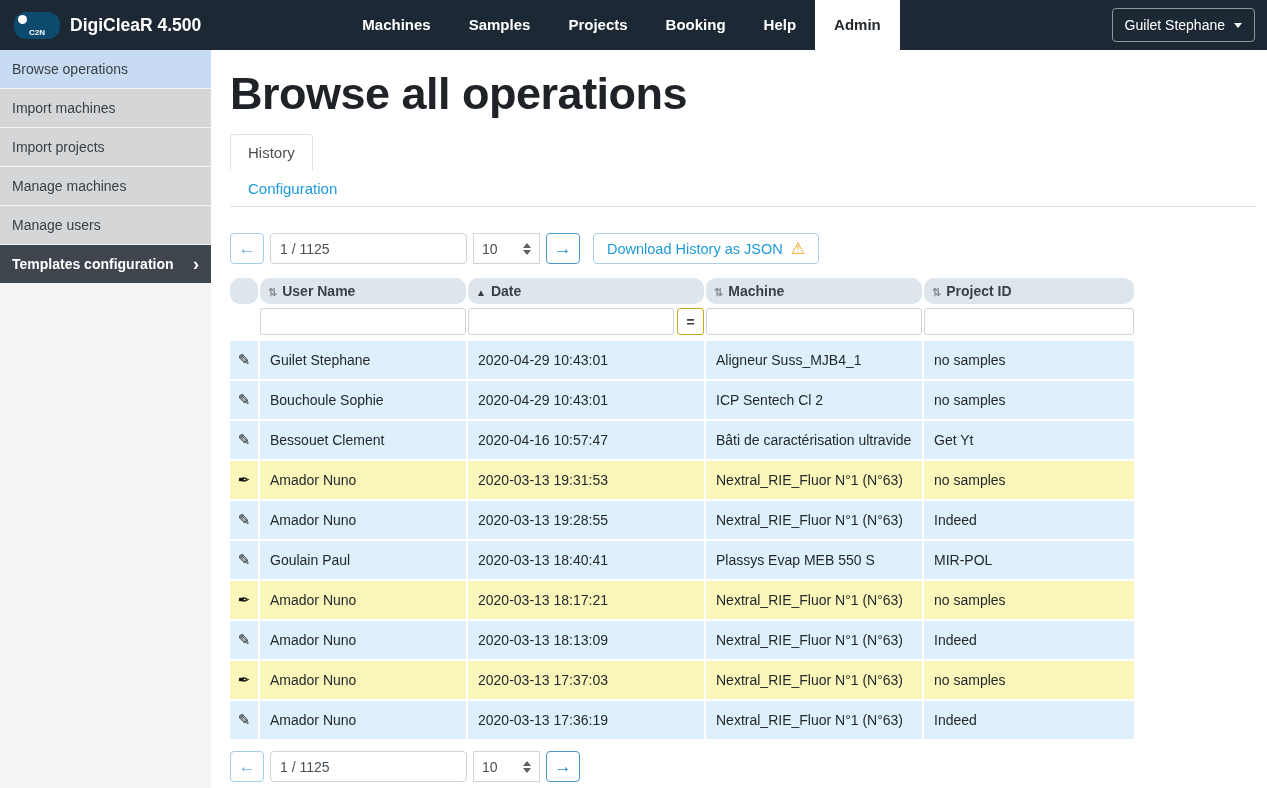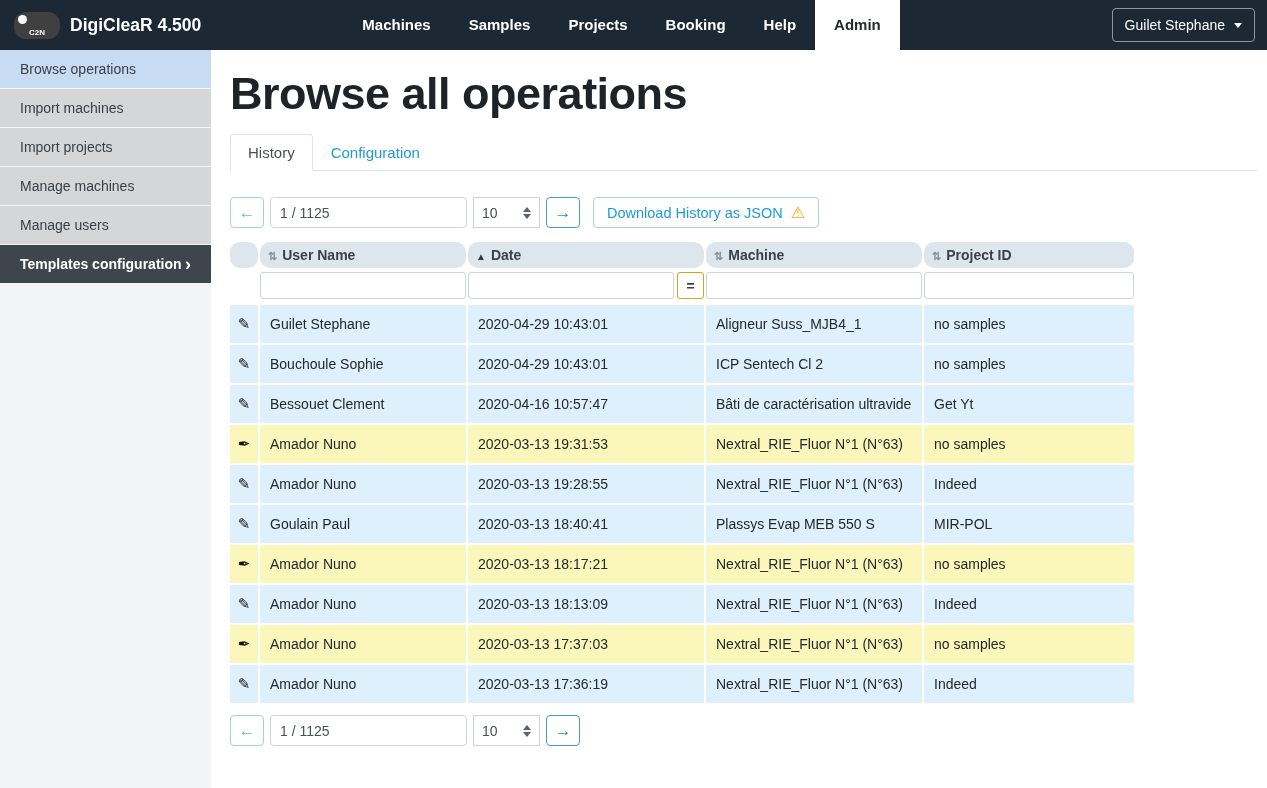--- a/index.html
+++ b/index.html
@@ -10,21 +10,21 @@
     background:#fff; color:#24282c;
   }
 
   
   .navbar {
     height:50px; background:var(--navbar-bg,#1c2833);
     display:flex; align-items:stretch; color:#fff;
   }
   .brand { display:flex; align-items:center; gap:10px; padding:0 14px; cursor:pointer; }
   .logo {
-    width:46px; height:27px; border-radius:12px; background:#404040; position:relative; flex-shrink:0;
+    width:46px; height:27px; border-radius:12px; background:#0c4a6e; position:relative; flex-shrink:0;
   }
   .logo-dot { position:absolute; top:3px; left:4px; width:9px; height:9px; border-radius:50%; background:#fff; }
   .logo-txt { position:absolute; bottom:2px; left:0; right:0; text-align:center; font-size:8px; font-weight:bold; color:#fff; }
   .brand-text { font-size:17.5px; font-weight:bold; white-space:nowrap;text-align:right; }
   .nav-menu { display:flex; list-style:none; margin:0 4px 0 128px; padding:0; }
   .nav-item {
     padding:0 19px; line-height:50px; font-size:15px; font-weight:bold; cursor:pointer; white-space:nowrap;
   }
   .nav-item.active { background:#fff; color:#24292e; }
   .user-btn {
@@ -33,33 +33,33 @@
     background:transparent; border:1px solid #8d979f; border-radius:4px;
     color:#fff; font-family:inherit; font-size:14px; padding:8px 12px; cursor:pointer;
   }
   .caret-down { width:0; height:0; border-left:4px solid transparent; border-right:4px solid transparent; border-top:5px solid #fff; }
 
   
   .layout { display:flex; height:738px; }
   .sidebar { width:211px; background:#f2f4f6; flex-shrink:0; }
   .side-item {
     height:38px; display:flex; align-items:center; justify-content:space-between;
-    padding:0 20px; font-size:14px; color:#3a4046;
+    padding:0 12px; font-size:14px; color:#3a4046;
     background:var(--sidebar-item,#d4d6d8); margin-bottom:1px; cursor:pointer;
   }
   .side-item.active { background:var(--sidebar-active,#c7dcf2); }
   .side-item.dark { background:var(--sidebar-dark,#3f454d); color:#fff; font-weight:bold; }
   .side-chevron { font-size:18px; font-weight:bold; line-height:1; }
 
   .content { flex:1; padding:0 10px 0 19px; }
 
   h1.page-title { margin:18px 0 14px; font-size:45px; font-weight:bold; color:#1f2328; letter-spacing:-0.5px; }
 
   
-  .tabs { display:flex; align-items:flex-start; border-bottom:1px solid #dfe3e7; }
+  .tabs { display:flex; align-items:flex-start; border-bottom:1px solid #dfe3e7;flex-direction:column; }
   .tab {
     padding:9px 17px; font-size:15px; cursor:pointer; margin-bottom:-1px;
     border:1px solid transparent; border-radius:4px 4px 0 0;
   }
   .tab.active { background:#fff; border-color:#dfe3e7 #dfe3e7 #fff; color:#4a4f54; }
   .tab.link { color:var(--link,#1d9bd8); }
 
   
   .paginator { display:flex; align-items:center; gap:6px; margin:26px 0 12px; }
   .pg-btn {

